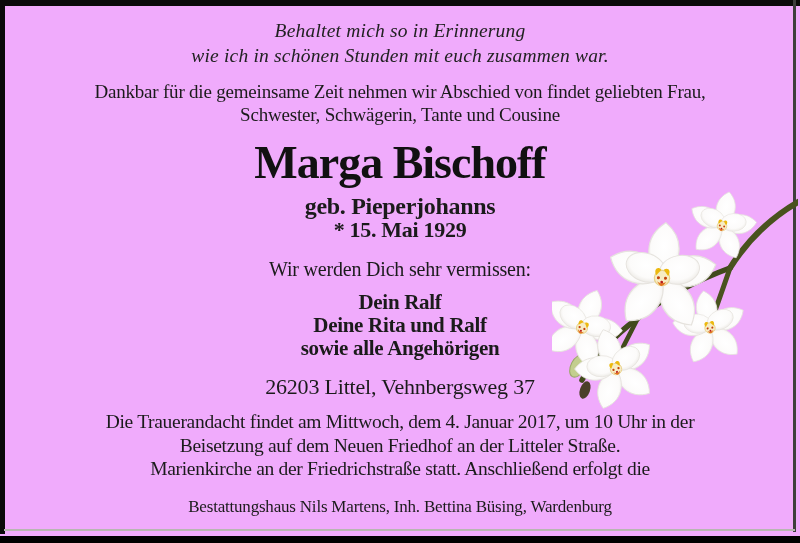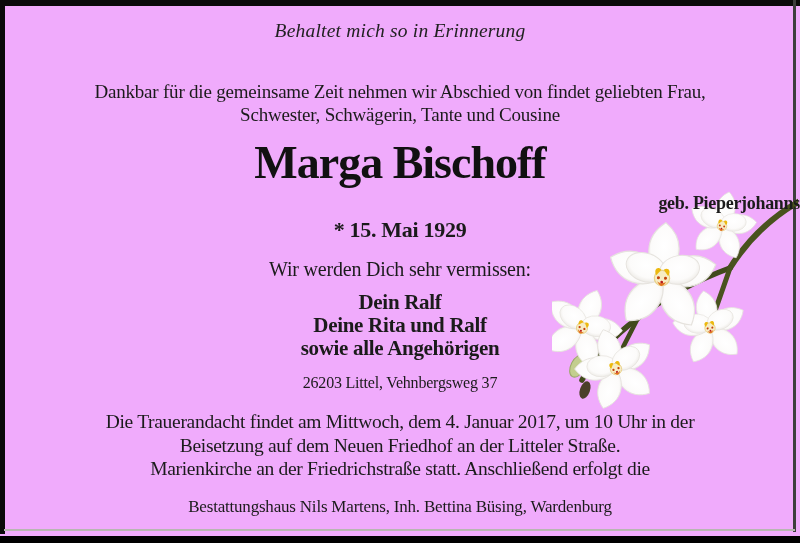--- a/index.html
+++ b/index.html
@@ -13,44 +13,45 @@
   .frame-left   { position:absolute; top:0; left:0; width:5px; height:534px; background:#0a0a0a; }
   .frame-right  { position:absolute; top:0; left:793px; width:3px; height:532px; background:#3d3d3d; }
   .frame-bottom { position:absolute; top:529px; left:4px; width:791px; height:2px; background:#b8b6b2; }
   .page-bottom-bar { position:absolute; top:536px; left:0; width:800px; height:7px; background:#000; }
 
   .txt { position:absolute; left:0; right:0; text-align:center; z-index:2; }
 
   .epitaph { top:18px; font-style:italic; font-size:19.5px; line-height:25px; letter-spacing:0.2px; color:#222; }
   .intro   { top:80px; font-size:19px; line-height:23px; letter-spacing:-0.2px; }
   .name    { top:139px; font-size:46px; font-weight:bold; letter-spacing:-1px; line-height:48px; color:#111; }
-  .maiden  { top:193px; font-size:18px; font-weight:bold; letter-spacing:-0.3px;text-align:right; }
+  .maiden  { top:193px; font-size:24px; font-weight:bold; letter-spacing:-0.3px; }
   .dates   { top:217px; font-size:22px; font-weight:bold; letter-spacing:-0.3px;
              display:flex; justify-content:center; gap:20px; }
   .farewell{ top:258px; font-size:20px; letter-spacing:-0.2px; }
   .mourners{ top:291px; font-size:21px; font-weight:bold; line-height:23px; letter-spacing:-0.3px; }
-  .address { top:374px; font-size:16px; letter-spacing:-0.2px; }
+  .address { top:374px; font-size:22px; letter-spacing:-0.2px; }
   .service { top:410px; font-size:19.5px; line-height:23.5px; letter-spacing:-0.3px; }
   .footer  { top:497px; font-size:17px; letter-spacing:-0.2px; }
 
   .orchid { position:absolute; top:186px; left:552px; width:246px; height:226px; z-index:1; }
 </style>
 </head>
 <body>
 
 <div class="page">
 
   <div class="frame-top"></div>
   <div class="frame-left"></div>
   <div class="frame-right"></div>
   <div class="frame-bottom"></div>
   <div class="page-bottom-bar"></div>
 
   <div class="txt epitaph">
     <div>Behaltet mich so in Erinnerung</div>
+    <div>wie ich in schönen Stunden mit euch zusammen war.</div>
   </div>
 
   <div class="txt intro">
     <div>Dankbar für die gemeinsame Zeit nehmen wir Abschied von findet geliebten Frau,</div>
     <div>Schwester, Schwägerin, Tante und Cousine</div>
   </div>
 
   <div class="txt name">Marga Bischoff</div>
   <div class="txt maiden">geb. Pieperjohanns</div>
   <div class="txt dates">

